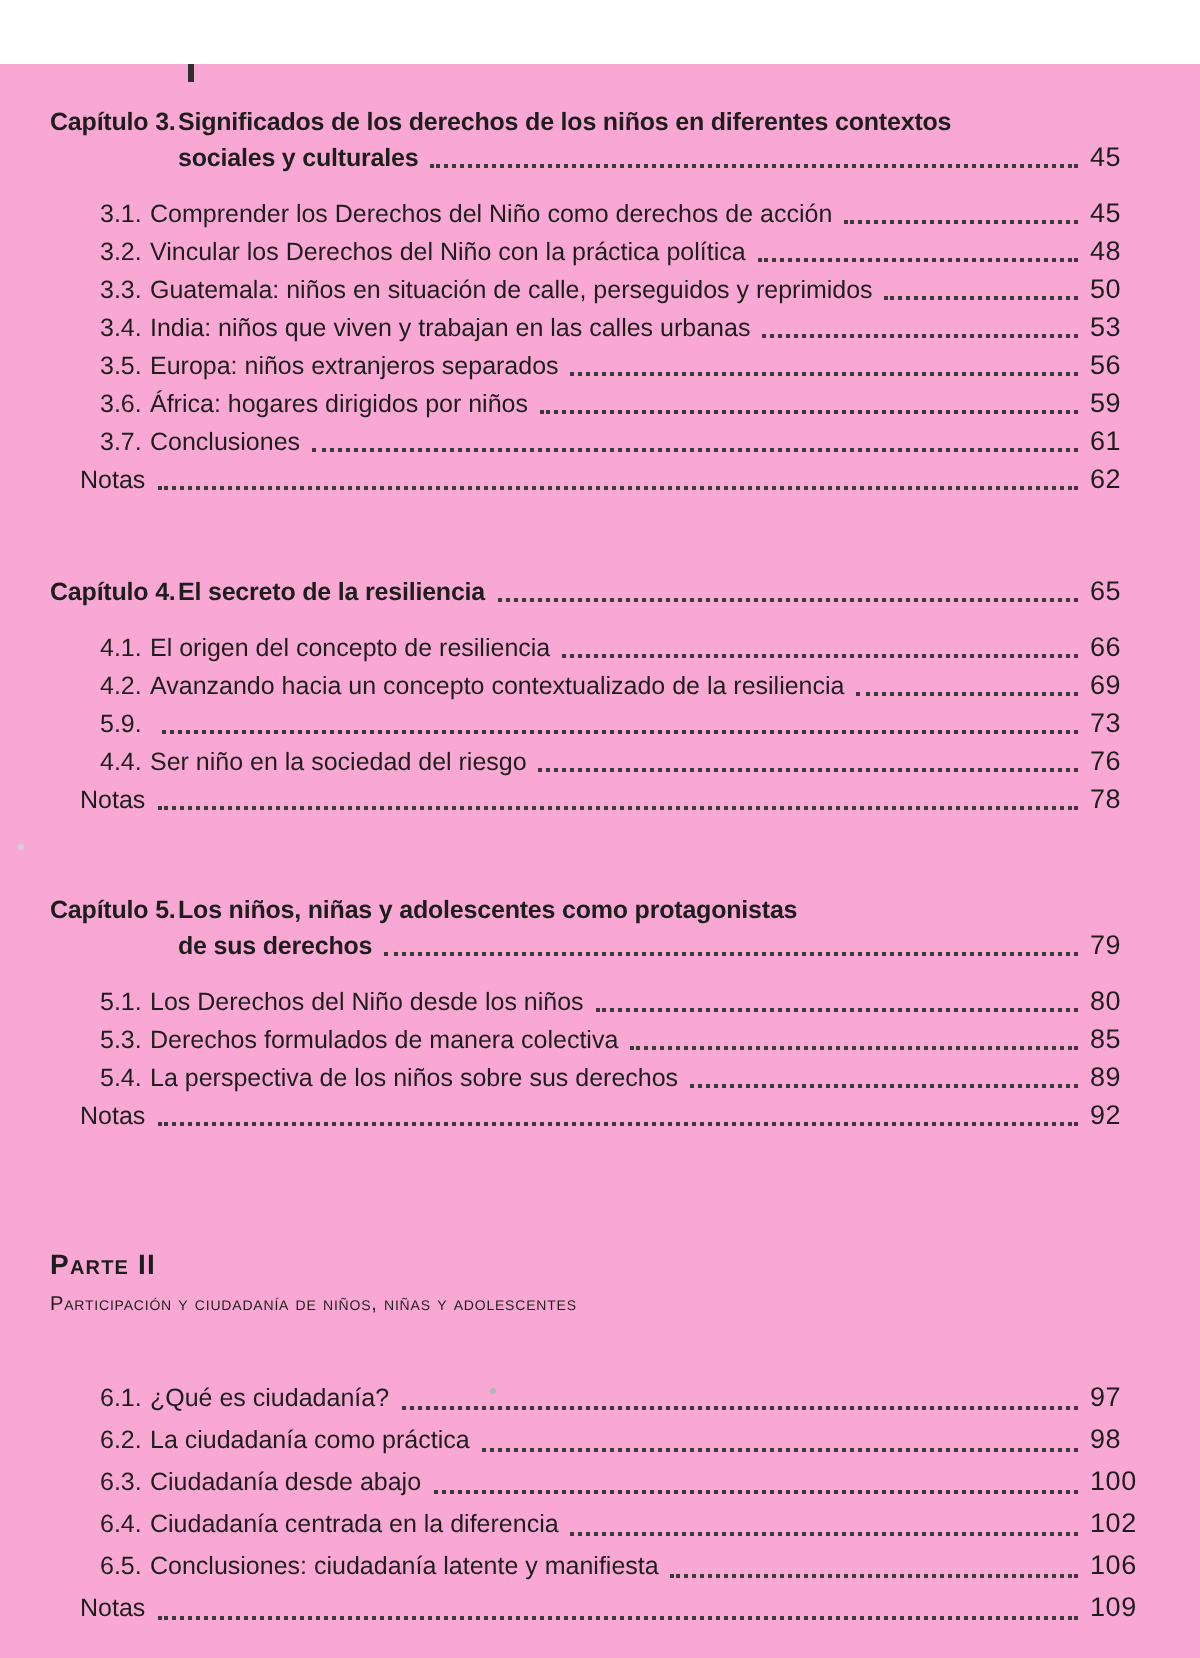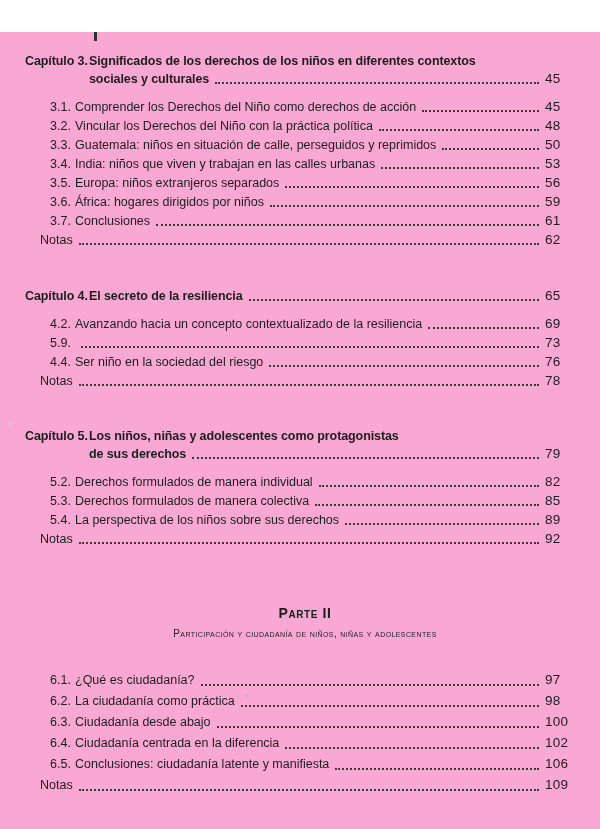--- a/index.html
+++ b/index.html
@@ -59,21 +59,21 @@
     letter-spacing: 0.3px;
     white-space: nowrap;
   }
   .chrow .pg { font-weight: normal; }
   
   .section-4 { margin-top: 38px; }
   .section-5 { margin-top: 38px; }
   .section-6 { margin-top: 28px; }
   .section-6 .item { line-height: 19px; }
   
-  .part { margin-top: 56px; text-align: center; }
+  .part { margin-top: 56px; }
   .part-title {
     font-size: 14px;
     font-weight: bold;
     font-variant: small-caps;
     letter-spacing: 0.6px;
     line-height: 18px;
   }
   .part-sub {
     font-size: 10px;
     font-variant: small-caps;
@@ -161,20 +161,26 @@
 
     <div class="section section-4">
       <div class="chrow">
         <span class="chnum">Capítulo 4.</span>
         <span class="chtitle">El secreto de la resiliencia</span>
         <span class="dots"></span>
         <span class="pg">65</span>
       </div>
       <div class="items">
         <div class="item">
+          <span class="inum">4.1.</span>
+          <span class="itext">El origen del concepto de resiliencia</span>
+          <span class="dots"></span>
+          <span class="pg">66</span>
+        </div>
+        <div class="item">
           <span class="inum">4.2.</span>
           <span class="itext">Avanzando hacia un concepto contextualizado de la resiliencia</span>
           <span class="dots"></span>
           <span class="pg">69</span>
         </div>
         <div class="item">
           <span class="inum">5.9.</span>
           <span class="dots"></span>
           <span class="pg">73</span>
         </div>
@@ -198,24 +204,24 @@
         <span class="chtitle">Los niños, niñas y adolescentes como protagonistas</span>
       </div>
       <div class="chrow">
         <span class="indent"></span>
         <span class="chtitle">de sus derechos</span>
         <span class="dots"></span>
         <span class="pg">79</span>
       </div>
       <div class="items">
         <div class="item">
-          <span class="inum">5.2.</span>
-          <span class="itext">Derechos formulados de manera individual</span>
-          <span class="dots"></span>
-          <span class="pg">82</span>
+          <span class="inum">5.1.</span>
+          <span class="itext">Los Derechos del Niño desde los niños</span>
+          <span class="dots"></span>
+          <span class="pg">80</span>
         </div>
         <div class="item">
           <span class="inum">5.3.</span>
           <span class="itext">Derechos formulados de manera colectiva</span>
           <span class="dots"></span>
           <span class="pg">85</span>
         </div>
         <div class="item">
           <span class="inum">5.4.</span>
           <span class="itext">La perspectiva de los niños sobre sus derechos</span>

